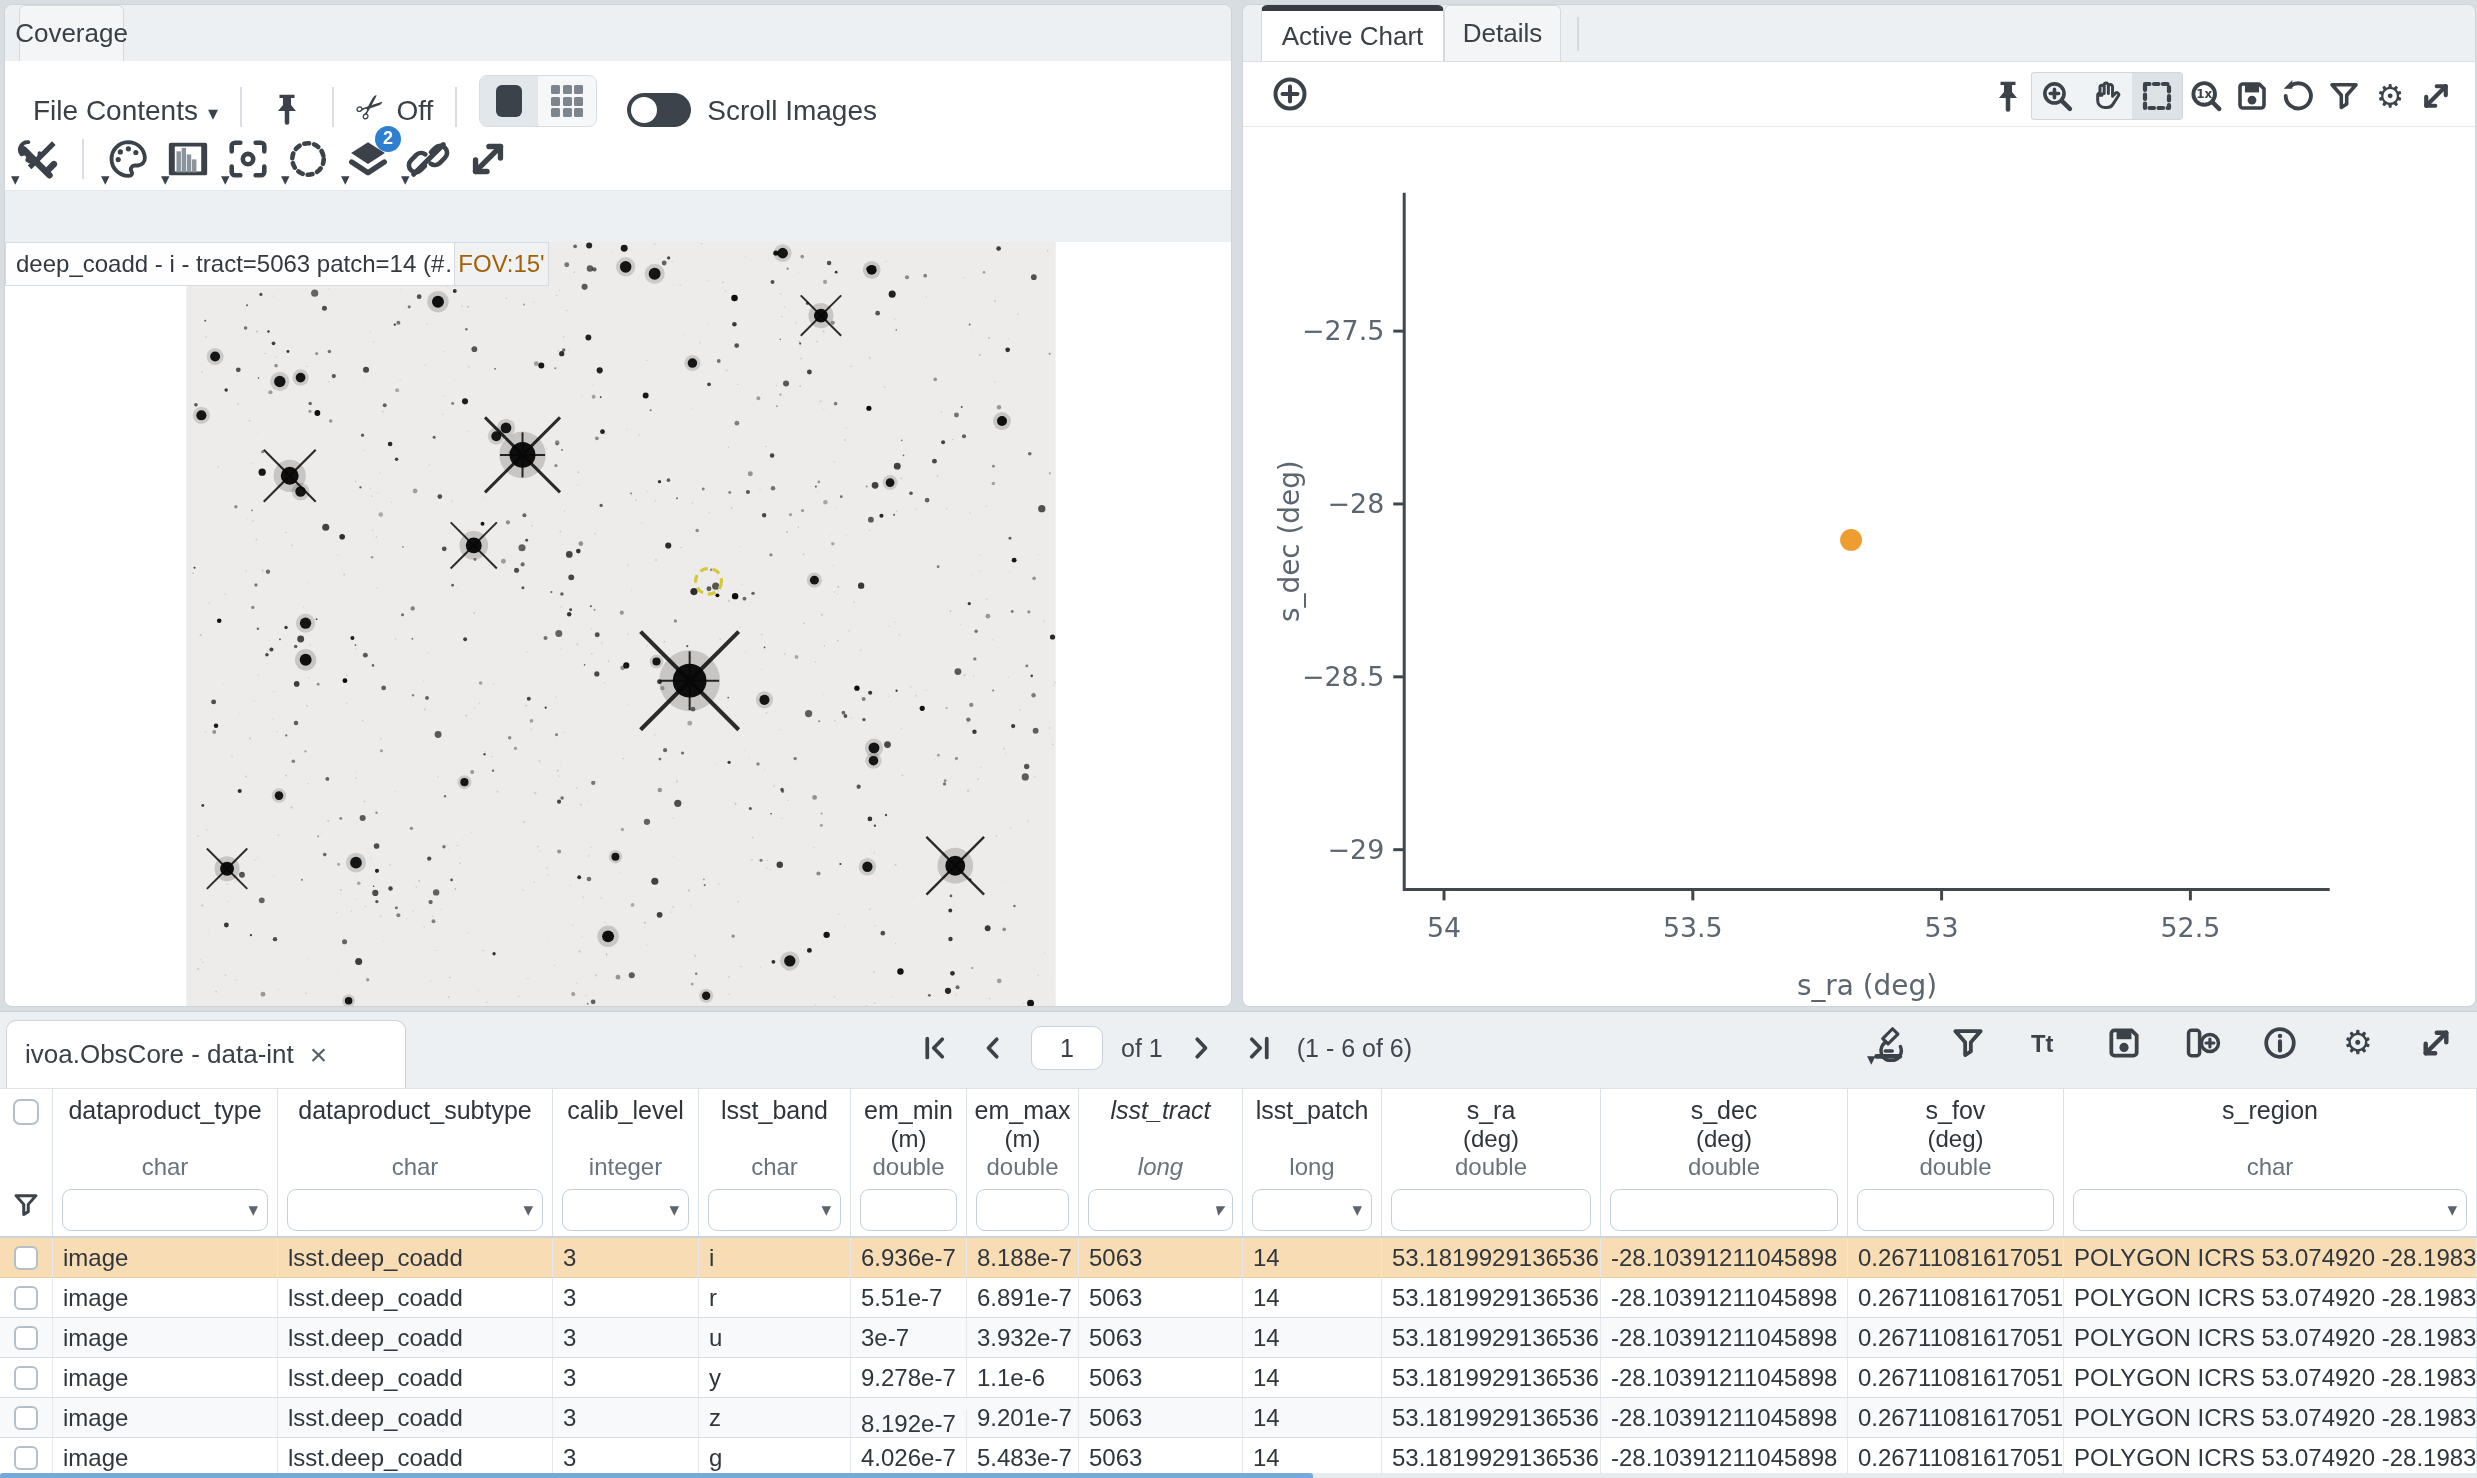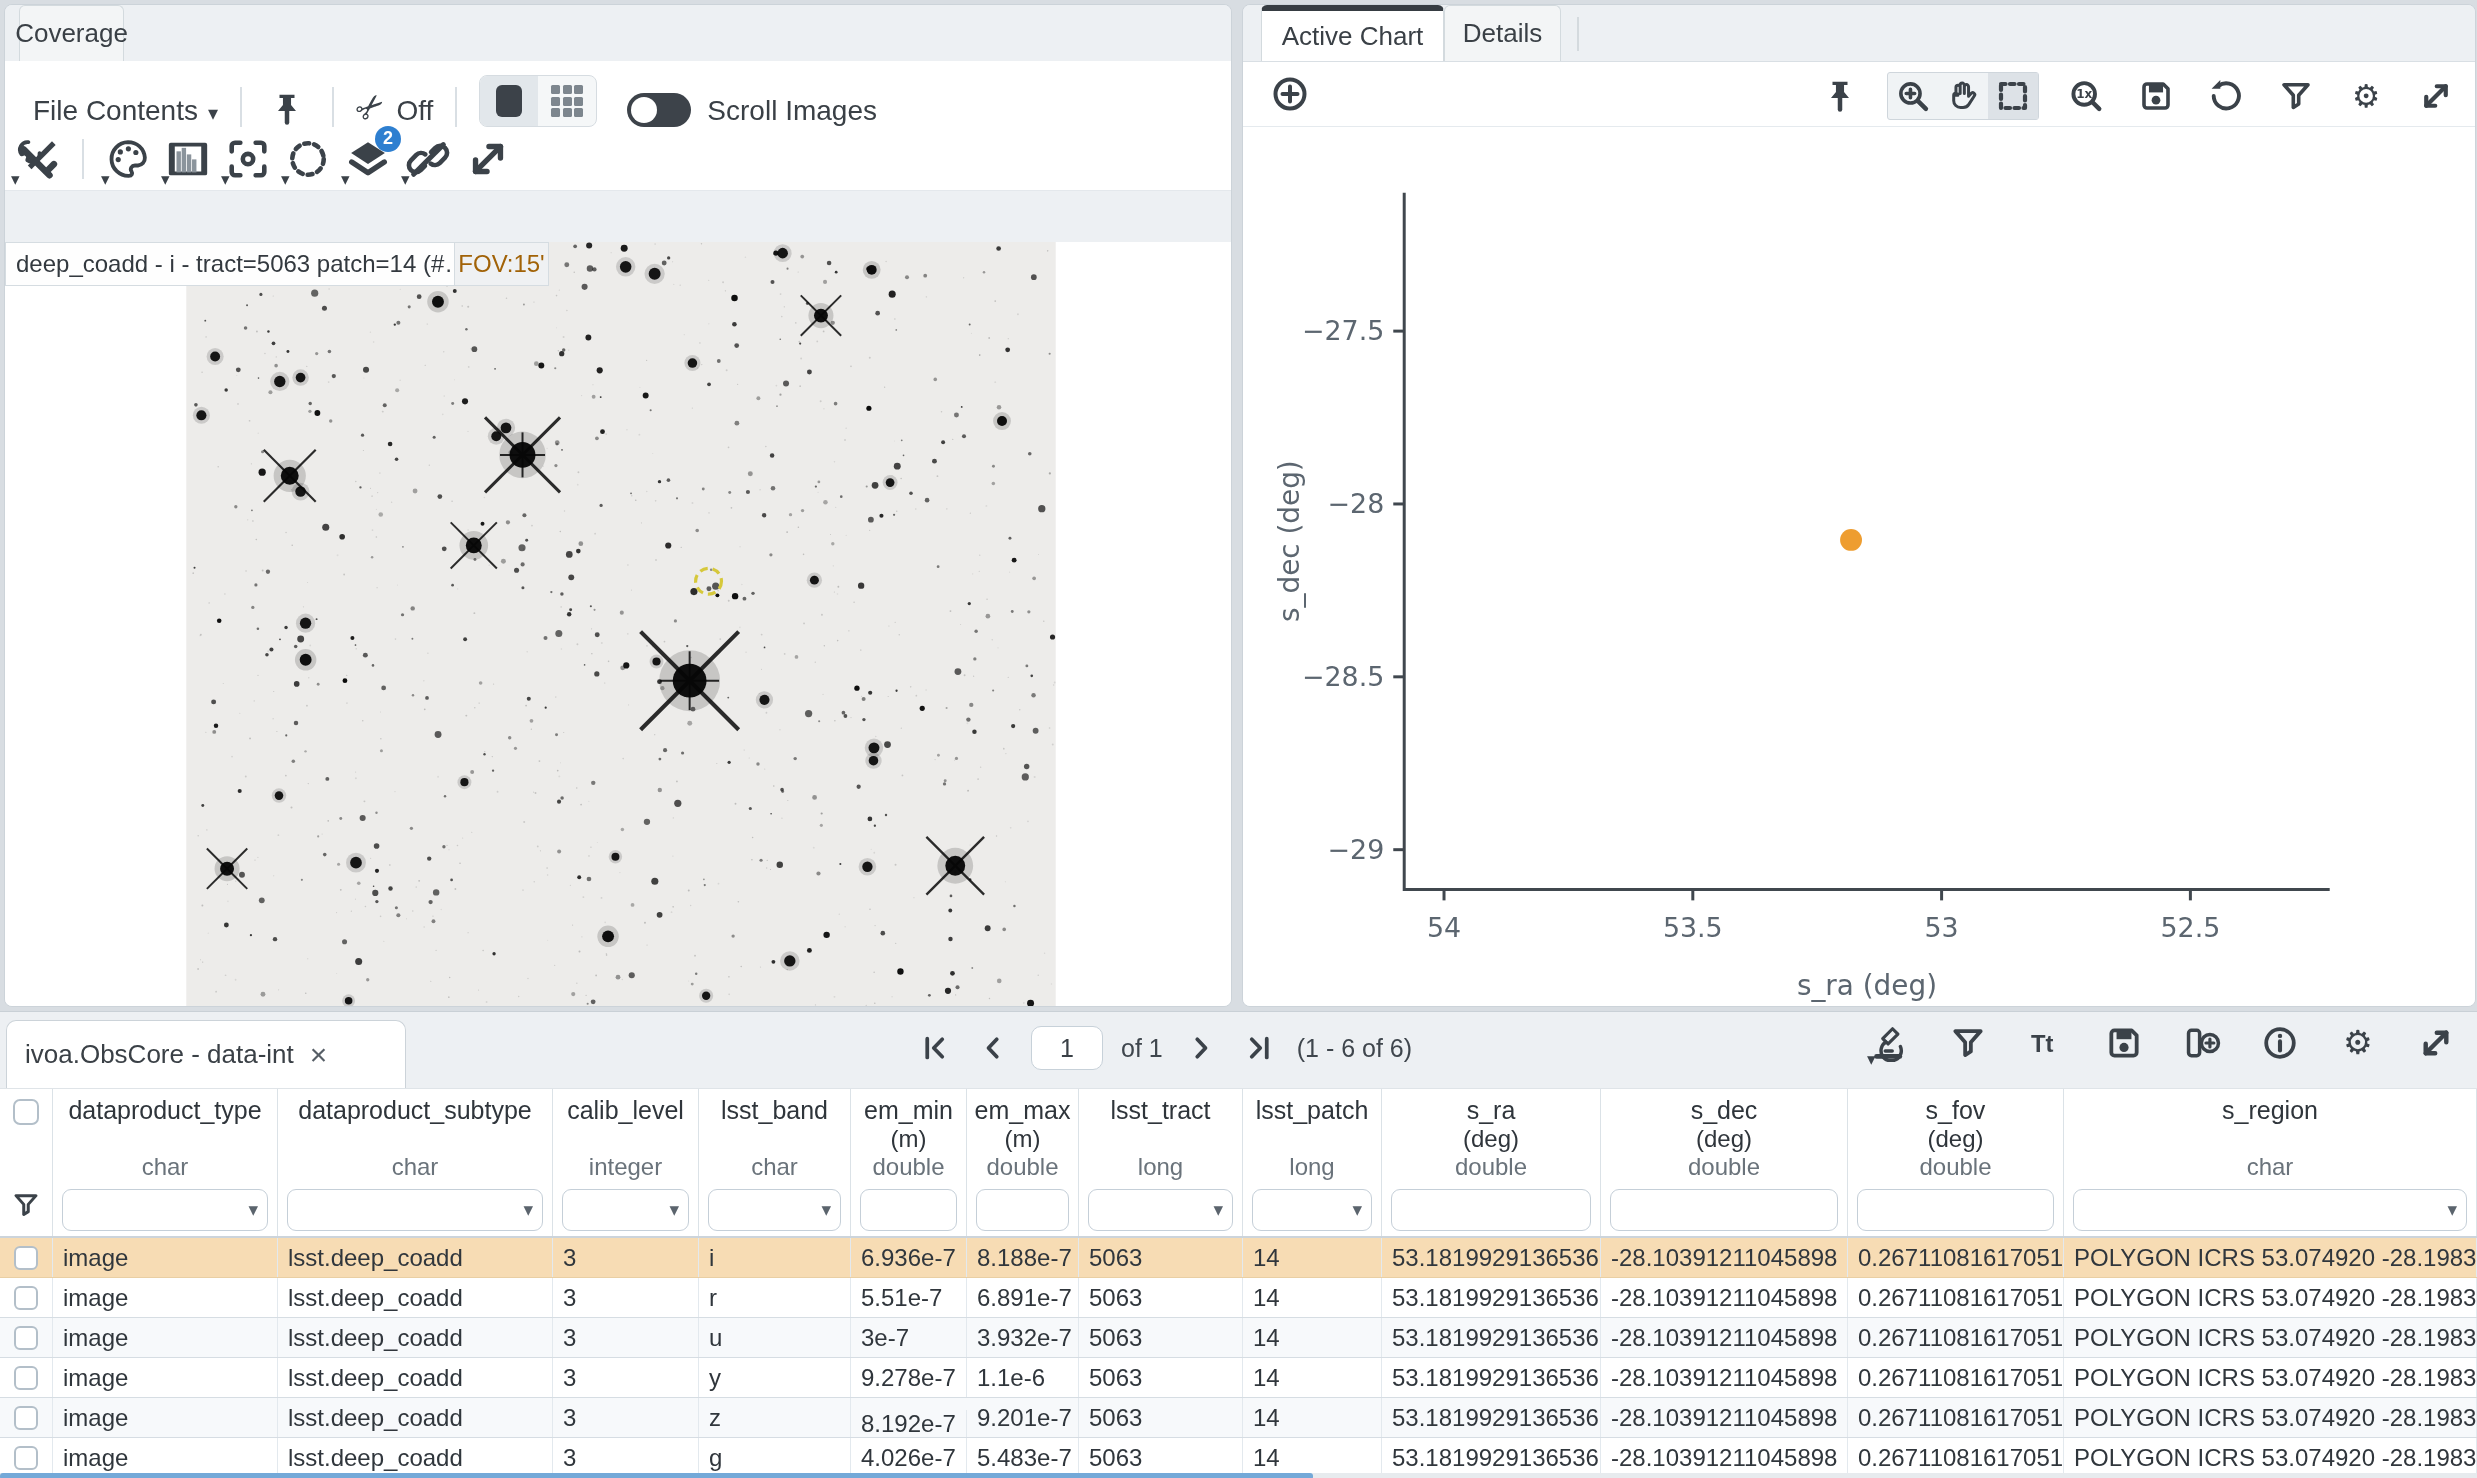--- a/index.html
+++ b/index.html
@@ -43,21 +43,21 @@
   .img-title-strip{position:absolute;left:0;top:0;height:44px;display:flex;z-index:5;}
   .img-title{width:450px;background:#fefefe;border:1px solid #d5dce1;box-sizing:border-box;
     display:flex;align-items:center;padding-left:10px;font-size:24px;color:#33393f;white-space:nowrap;overflow:hidden;}
   .img-fov{width:94px;background:#eff1f3;border:1px solid #d5dce1;border-left:none;box-sizing:border-box;
     display:flex;align-items:center;justify-content:center;font-size:24px;color:#a16207;}
   
   #chart-panel{left:1242px;top:4px;width:1232px;height:1001px;}
   .cp-content{position:absolute;left:0;top:56px;width:100%;height:945px;background:#fff;border-top:1.5px solid #d9dfe4;}
   .cp-toolbar{position:relative;height:64px;border-bottom:1.5px solid #e5eaee;}
   .cp-add{position:absolute;left:22px;top:12px;}
-  .cp-right{position:absolute;right:16px;top:10px;display:flex;align-items:center;gap:24px;}
+  .cp-right{position:absolute;right:16px;top:10px;display:flex;align-items:center;}
   .tool-group{display:flex;border:1.5px solid #cfd6dc;background:#f0f3f5;border-radius:3px;}
   .tool-group .gbtn{padding:5px 7px;display:flex;align-items:center;}
   .tool-group .gbtn.sel{background:#dde2e7;}
   
   #table-panel{position:absolute;left:0;top:1011px;width:2478px;height:468px;background:#fff;border-top:1.5px solid #c9d0d6;}
   .tp-topbar{position:relative;height:76px;background:#edf0f3;border-bottom:1px solid #dfe4e8;}
   .tp-tab{position:absolute;left:6px;top:8px;height:68px;width:400px;background:#fff;border:1.5px solid #ccd3d9;
     border-bottom:none;border-radius:10px 10px 0 0;box-sizing:border-box;display:flex;align-items:center;padding:0 18px;}
   .tp-tab .lbl{font-size:26px;color:#3a4046;white-space:nowrap;}
   .tp-tab .close{margin-left:16px;font-size:30px;color:#565e66;line-height:1;}
@@ -1471,21 +1471,21 @@
           </div>
         </div>
         <div class="th-col" style="width: 112px;">
           <div class="th-name">em_max</div>
           <div class="th-unit">(m)</div>
           <div class="th-type">double</div>
           <div class="th-filter">
             <div class="filter-input"></div>
           </div>
         </div>
-        <div class="th-col" style="width: 164px;">
+        <div class="th-col" style="width: 164px; font-style: italic;">
           <div class="th-name">lsst_tract</div>
           <div class="th-unit"></div>
           <div class="th-type">long</div>
           <div class="th-filter">
             <div class="filter-input">
               <span class="fcaret">▾</span>
             </div>
           </div>
         </div>
         <div class="th-col" style="width: 139px;">

